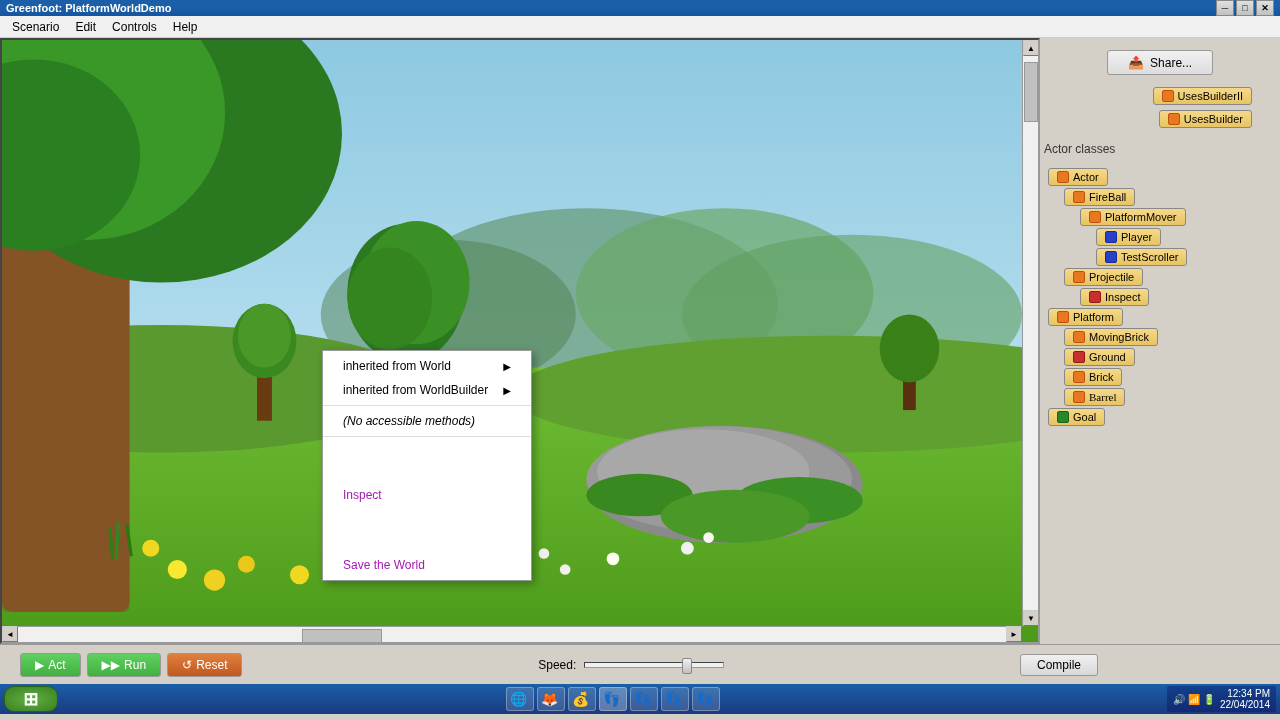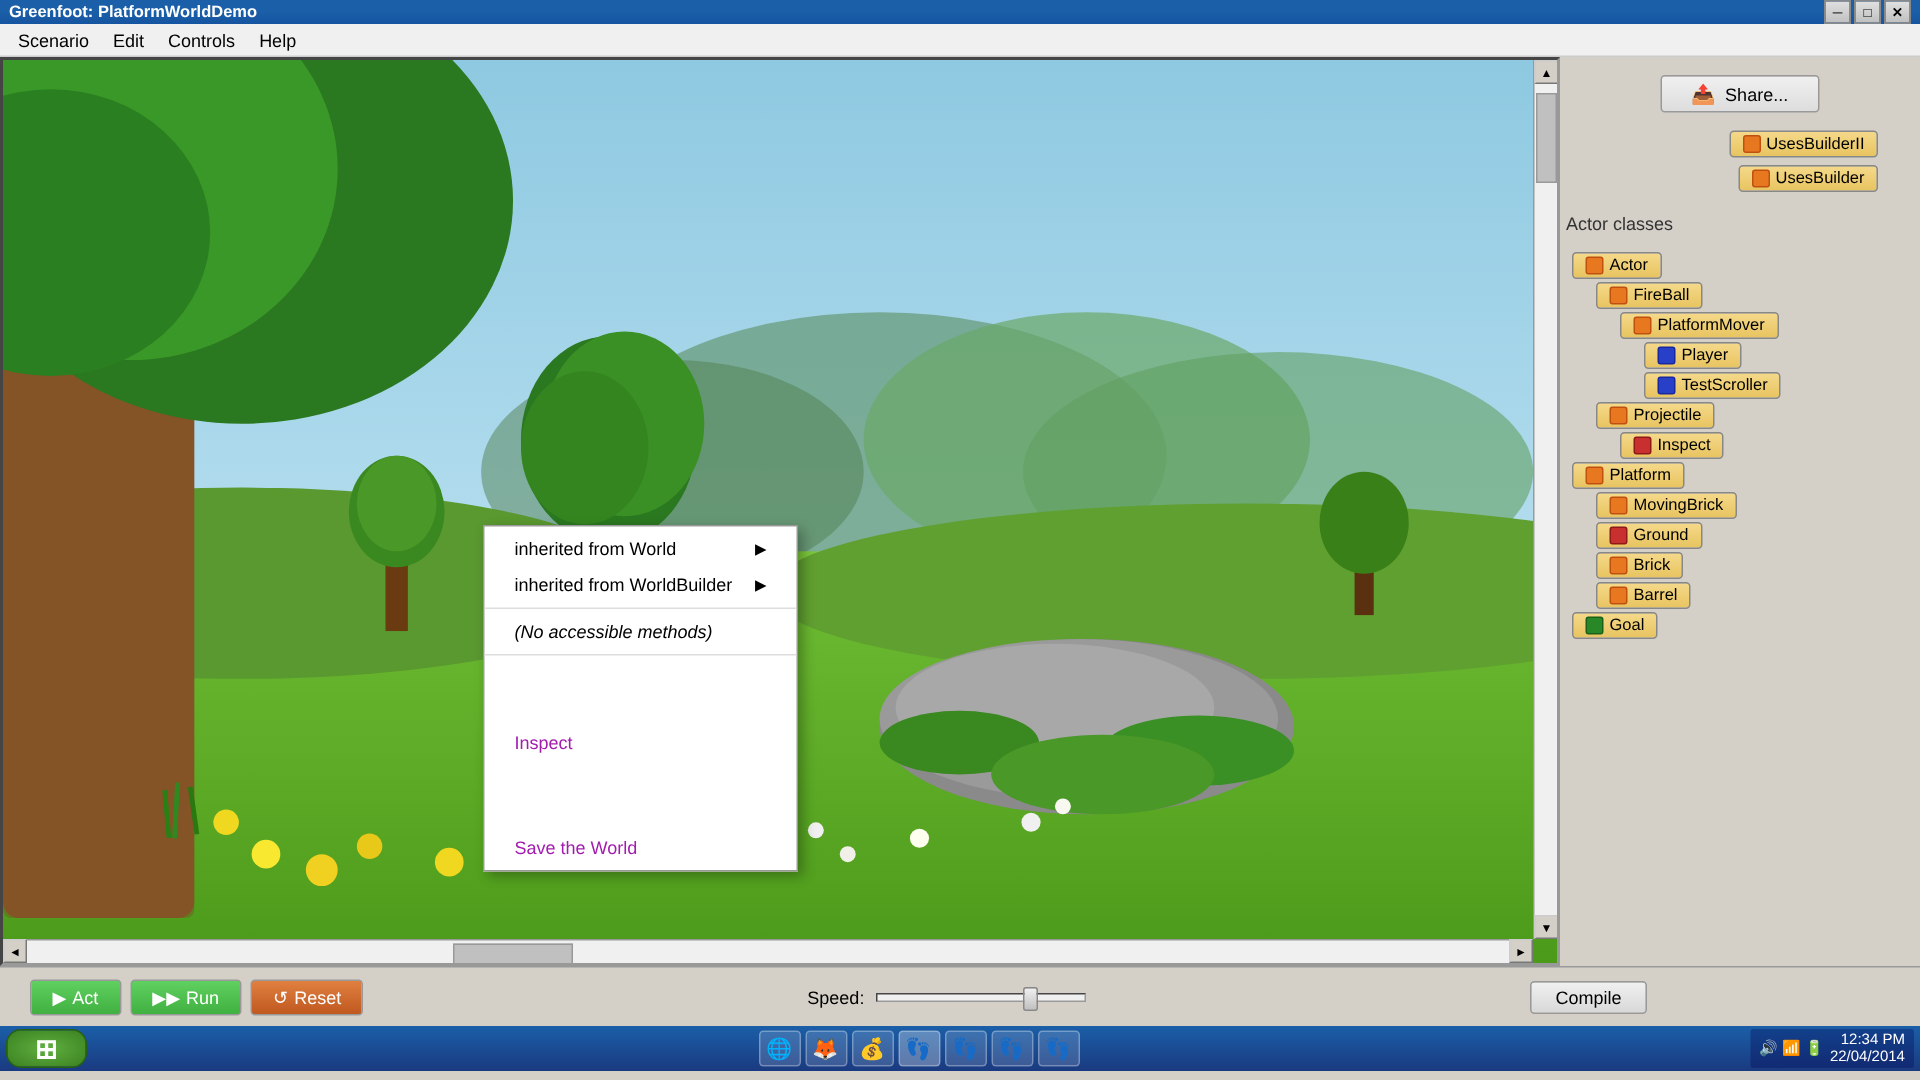--- a/index.html
+++ b/index.html
@@ -544,21 +544,21 @@
         </div>
       </div>
 
       <div style="display:flex; align-items:center; margin:2px 0; margin-left:16px;">
         <div class="class-box">
           <span class="class-icon icon-orange"></span>
           <span>Brick</span>
         </div>
       </div>
 
-      <div style="display:flex; align-items:center; margin:2px 0; margin-left:16px;">
+      <div style="display:flex; align-items:center; margin:2px 0; margin-left:16px;font-family:Liberation Serif, serif;">
         <div class="class-box">
           <span class="class-icon icon-orange"></span>
           <span>Barrel</span>
         </div>
       </div>
 
       <div style="display:flex; align-items:center; margin:2px 0;">
         <div class="class-box">
           <span class="class-icon icon-green"></span>
           <span>Goal</span>

